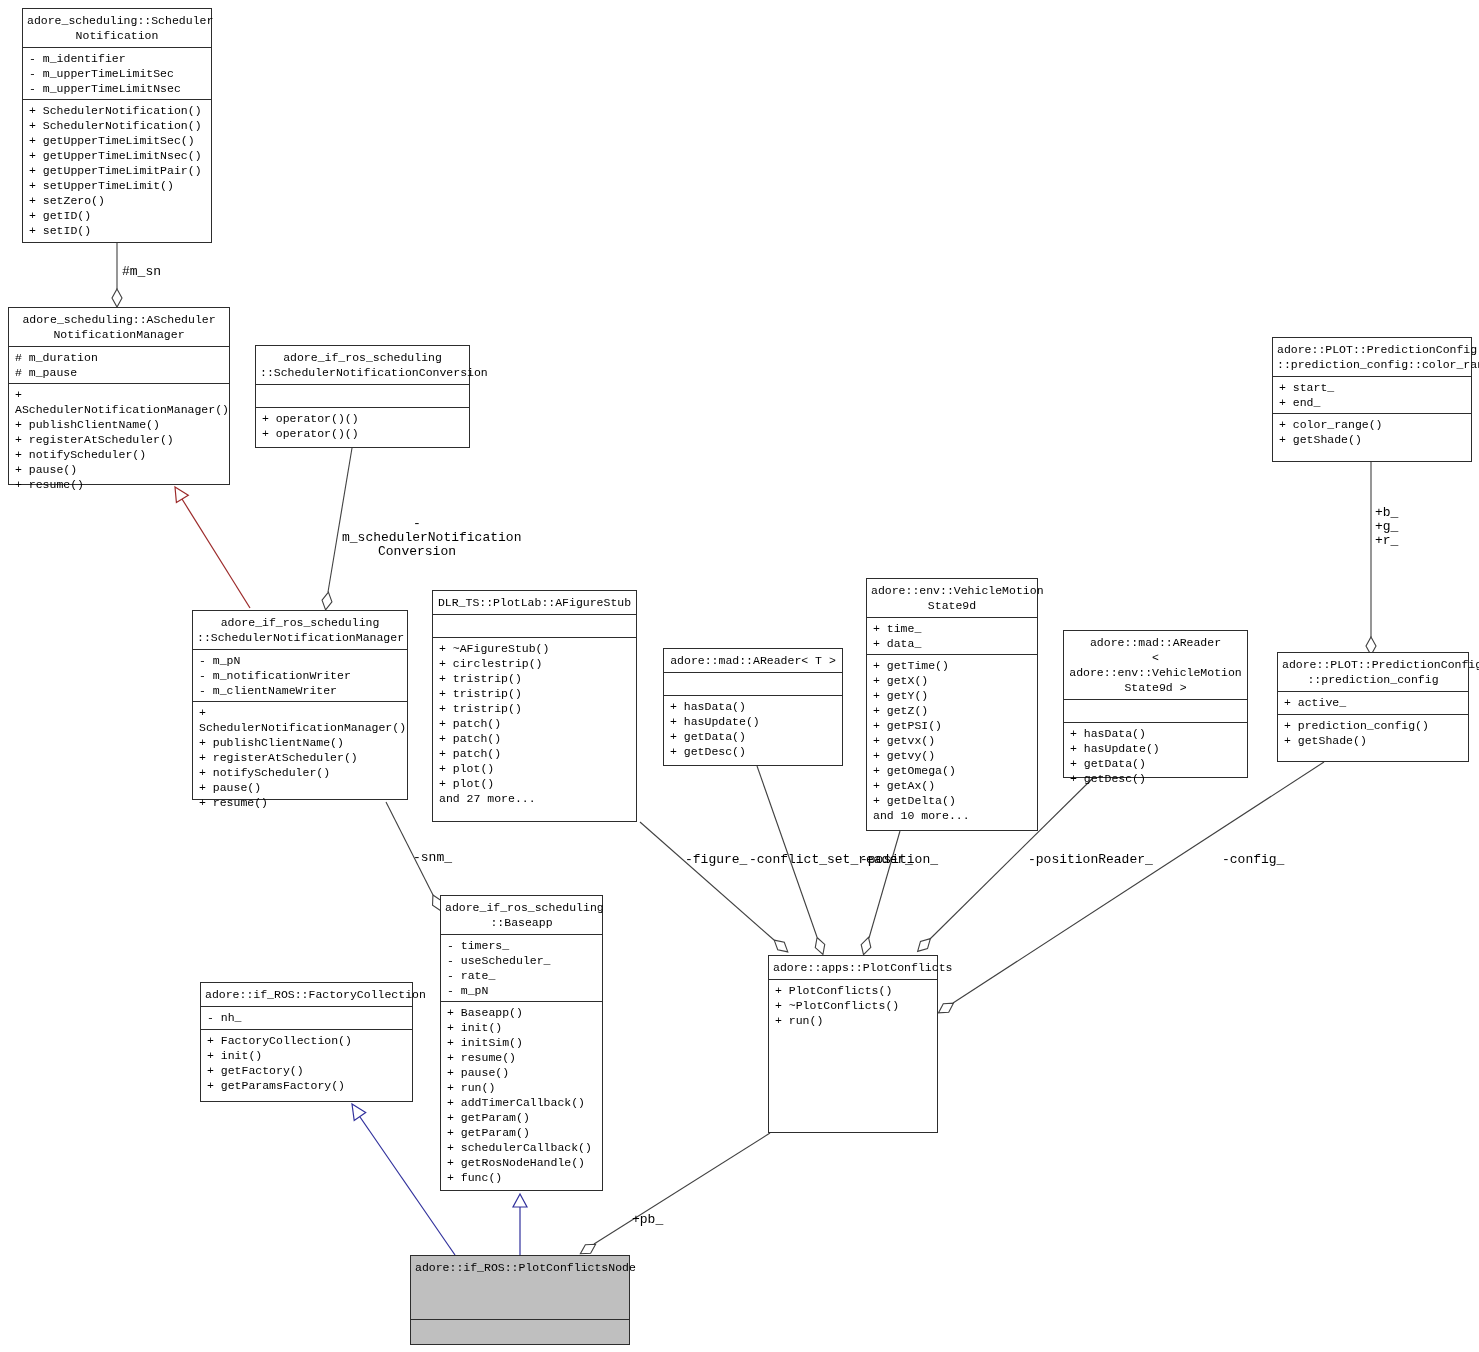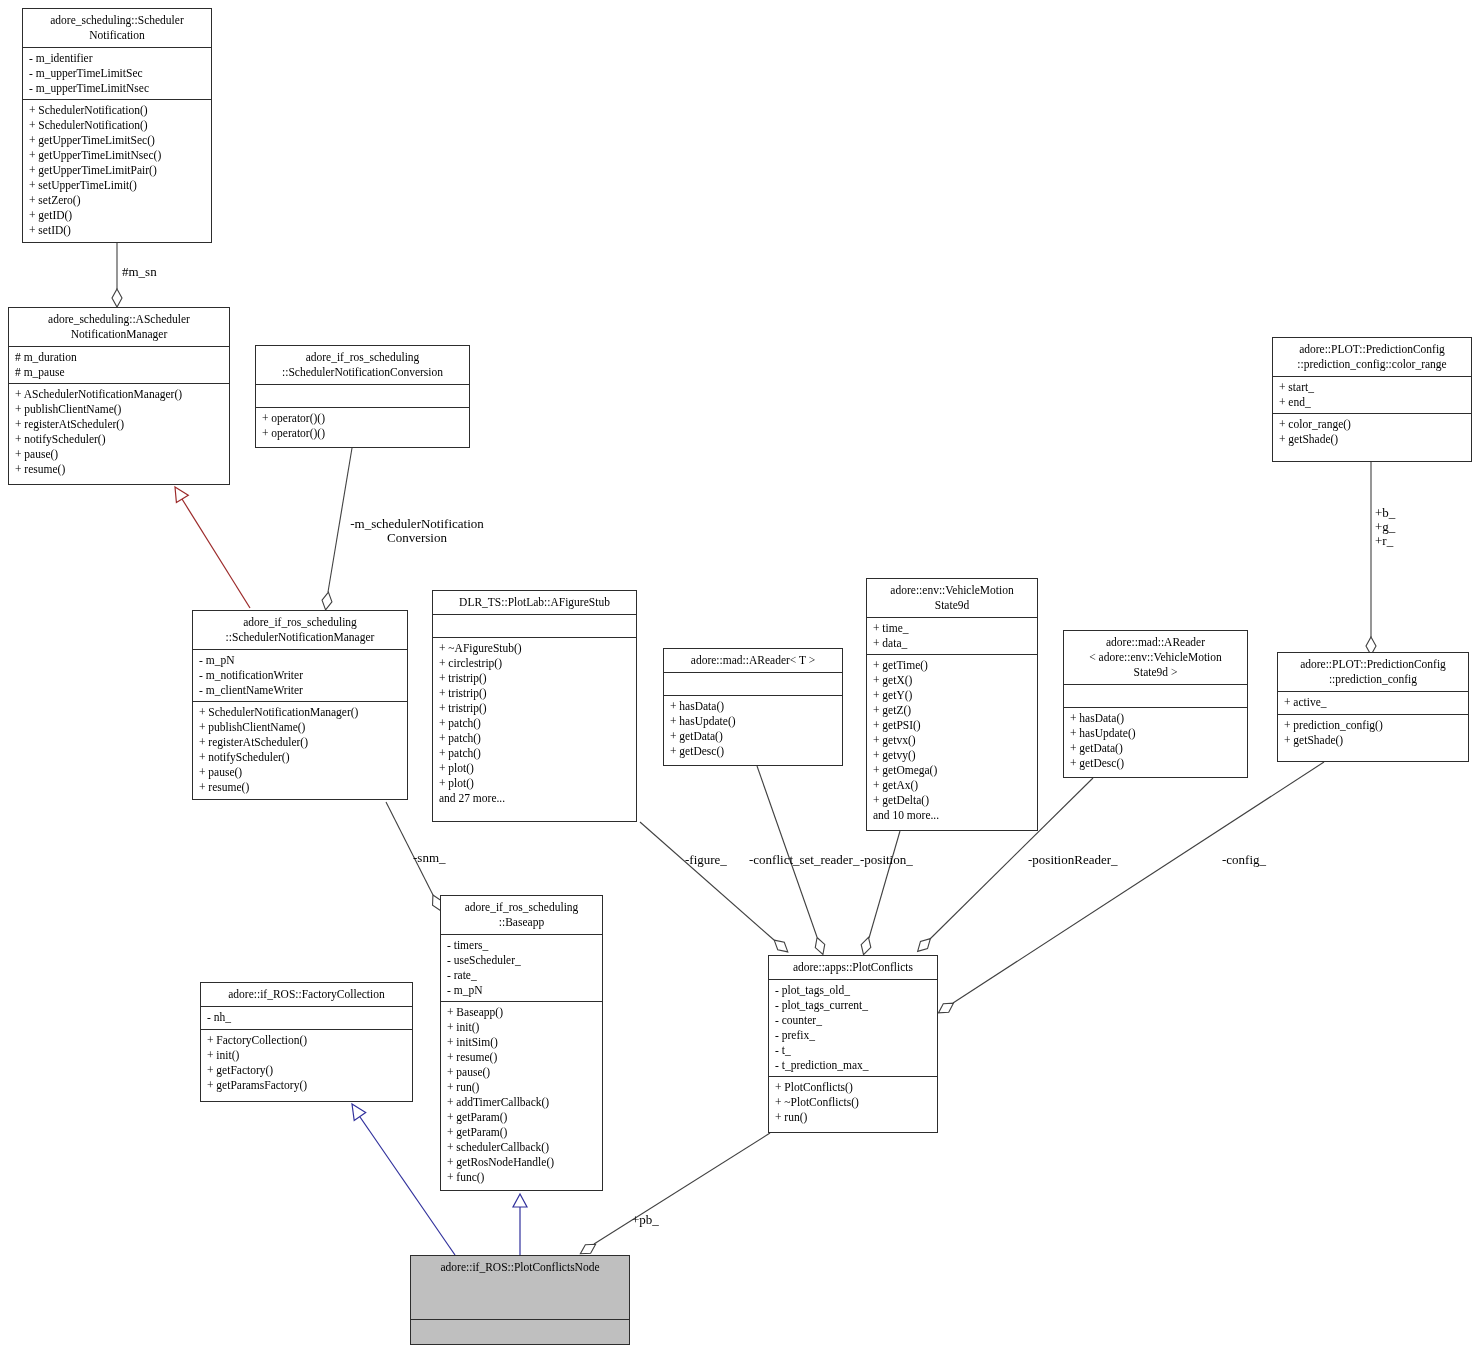--- a/index.html
+++ b/index.html
@@ -1,19 +1,19 @@
 <!DOCTYPE html>
 <html><head>
 <meta charset="utf-8">
 <style>
   html,body{margin:0;padding:0;background:#ffffff;}
   #canvas{
     position:relative;
     width:1479px;height:1352px;
-    font-family:Liberation Serif, serif;
+    font-family:Liberation Mono, monospace;
     color:#000;
     overflow:hidden;
     background:#ffffff;
   }
   #edges{position:absolute;left:0;top:0;width:1479px;height:1352px;pointer-events:none;}
   #edges line{stroke:#404040;stroke-width:1.1;}
   #edges .line-red{stroke:#9c2a2a;stroke-width:1.2;}
   #edges .line-blue{stroke:#30309c;stroke-width:1.2;}
   #edges .dia{fill:#ffffff;stroke:#404040;stroke-width:1.1;}
   #edges .tri-red{fill:#ffffff;stroke:#9c2a2a;stroke-width:1.2;}
@@ -237,26 +237,20 @@
   <div class="box" style="left:1277px;top:652px;width:192px;height:110px">
     <div class="t">adore::PLOT::PredictionConfig
 ::prediction_config</div>
     <div class="a">+ active_</div>
     <div class="m">+ prediction_config()
 + getShade()</div>
   </div>
 
   <div class="box" style="left:768px;top:955px;width:170px;height:178px">
     <div class="t">adore::apps::PlotConflicts</div>
-    <div class="a">- plot_tags_old_
-- plot_tags_current_
-- counter_
-- prefix_
-- t_
-- t_prediction_max_</div>
     <div class="m">+ PlotConflicts()
 + ~PlotConflicts()
 + run()</div>
   </div>
 
   <div class="box" style="left:440px;top:895px;width:163px;height:296px">
     <div class="t">adore_if_ros_scheduling
 ::Baseapp</div>
     <div class="a">- timers_
 - useScheduler_

